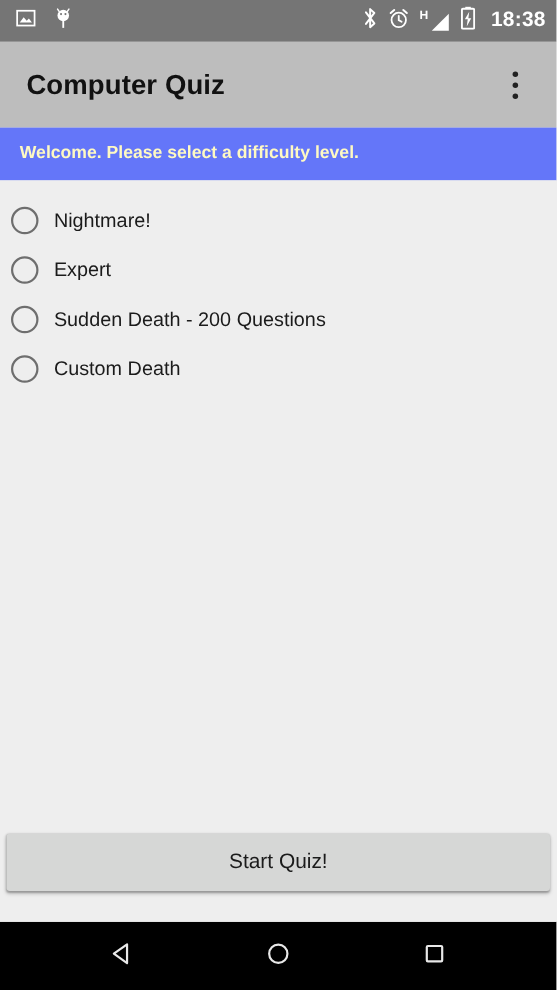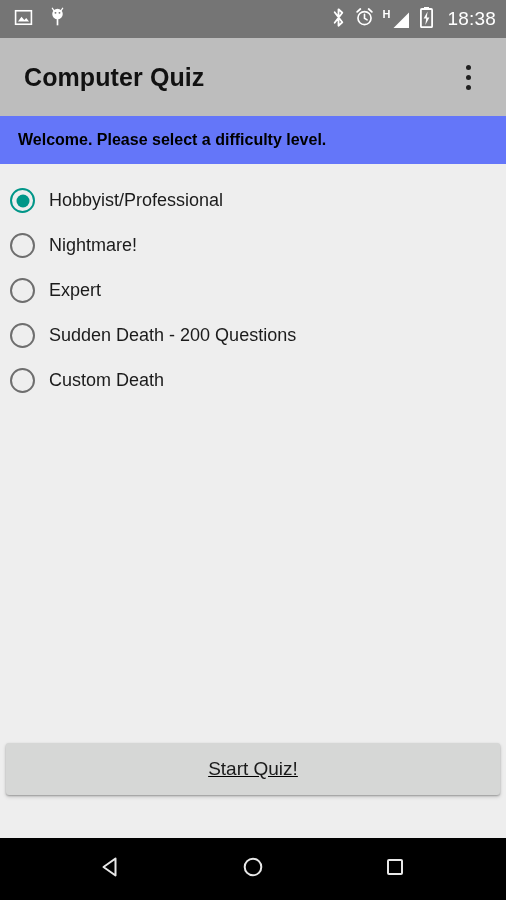--- a/index.html
+++ b/index.html
@@ -20,21 +20,21 @@
   .status-bar {
     height:38px;
     background:#757575;
     display:flex; align-items:center;
     padding:0 10px 0 14px;
     flex:0 0 38px;
   }
   .status-left { display:flex; align-items:center; gap:16px; }
   .status-right { margin-left:auto; display:flex; align-items:center; gap:9px; }
   .status-clock {
-    color:#FFFFFF; font-size:19px; font-weight:normal;
+    color:#FFFFFF; font-size:19px; font-weight:bold;
     letter-spacing:.2px; margin-left:5px;
   }
   .sicon { display:block; }
 
   
   .app-bar {
     height:78px;
     background:#BDBDBD;
     display:flex; align-items:center;
     padding:0 18px 0 24px;
@@ -60,21 +60,21 @@
   }
 
   
   .banner {
     background:#6476F9;
     flex:0 0 48px;
     display:flex; align-items:center;
     padding:0 18px;
   }
   .banner-text {
-    color:#000000;
+    color:#fef9c3;
     font-size:16px;
     font-weight:bold;
   }
 
   
   .content {
     flex:1 1 auto;
     background:#EEEEEE;
     padding-top:14px;
     position:relative;
@@ -109,23 +109,22 @@
   .radio-label {
     margin-left:14px;
     font-size:18px;
     color:#1B1B1B;
     white-space:nowrap;
   }
 
   
   .button-wrap {
     position:absolute;
-    left:0; right:0; bottom:43px;
+    left:0; right:0; bottom:28px;
     padding:0 6px;
-    text-decoration:underline;
   }
   .start-button {
     width:100%;
     height:52px;
     background:#D6D7D6;
     border:none;
     border-radius:3px;
     box-shadow:0 1px 2px rgba(0,0,0,.28), 0 2px 4px rgba(0,0,0,.14);
     font-family:"Liberation Sans", sans-serif;
     font-size:19px;
@@ -210,24 +209,20 @@
   </div>
 
   <div class="banner">
     <span class="banner-text">Welcome. Please select a difficulty level.</span>
   </div>
 
   <div class="content">
 
     <div class="radio-group">
 
-      <div class="radio-row selected">
-        <span class="radio-mark"></span>
-        <span class="radio-label">Hobbyist/Professional</span>
-      </div>
 
       <div class="radio-row">
         <span class="radio-mark"></span>
         <span class="radio-label">Nightmare!</span>
       </div>
 
       <div class="radio-row">
         <span class="radio-mark"></span>
         <span class="radio-label">Expert</span>
       </div>

